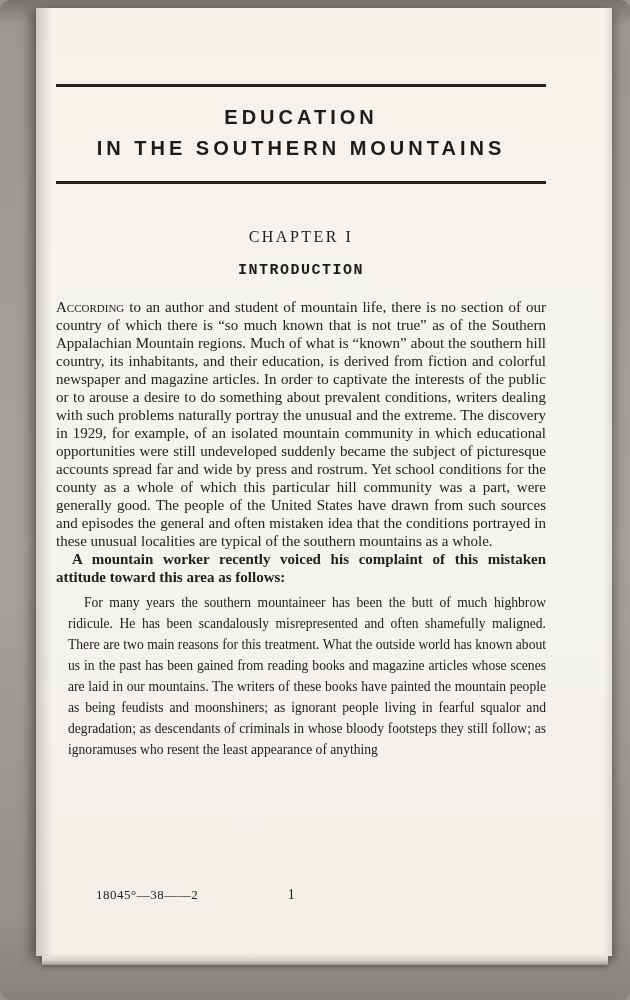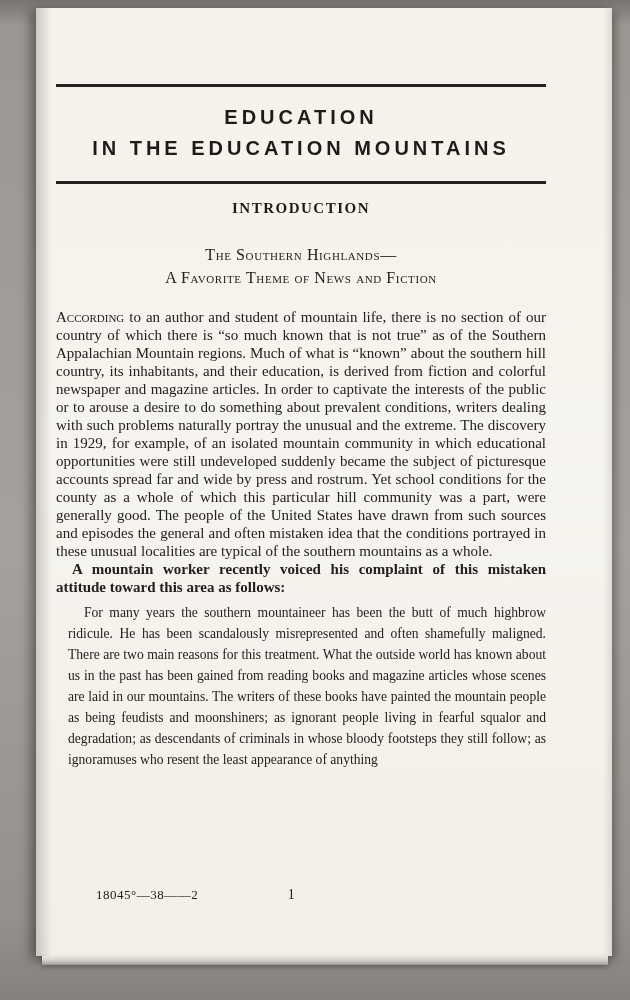--- a/index.html
+++ b/index.html
@@ -5,20 +5,21 @@
   html, body { margin: 0; padding: 0; }
   body {
     width: 630px; height: 1000px;
     position: relative; overflow: hidden;
     background: #96938e;
     font-family: "Liberation Serif", serif;
   }
   .scan-bg {
     position: absolute; inset: 0;
     background: linear-gradient(180deg, #767370 0%, #9b9893 2.5%, #a5a29d 55%, #94918c 92%, #85827d 100%);
+    border-radius: 11px;
   }
   .page {
     position: absolute; top: 8px; left: 36px; right: 18px; bottom: 44px;
     background: linear-gradient(180deg, #f4f2eb 0%, #f6f4ee 50%, #f1efe8 100%);
     box-shadow: -6px 3px 10px rgba(0,0,0,0.35), 4px 4px 9px rgba(0,0,0,0.28);
   }
   .page::before {
     content: ""; position: absolute; left: 0; top: 0; bottom: 0; width: 16px;
     background: linear-gradient(90deg, rgba(60,55,48,0.22), rgba(60,55,48,0));
   }
@@ -44,21 +45,21 @@
     font-family: "Liberation Sans", sans-serif;
     font-weight: bold; text-align: center;
     font-size: 20px; letter-spacing: 4px; line-height: 31px;
     margin: 15px 0 0 0; color: #1e1c18;
   }
   .chapter {
     text-align: center; font-size: 16px; letter-spacing: 2.5px;
     margin-top: 44px;
   }
   .chapter-title {
-    font-family: Liberation Serif, serif;
+    font-family: Liberation Mono, monospace;
     font-weight: bold; text-align: center;
     font-size: 15px; letter-spacing: 1.5px; margin-top: 16px; color: #1e1c18;
   }
   .section-heading {
     text-align: center; font-variant: small-caps;
     font-size: 16px; line-height: 23px; letter-spacing: 0.6px;
     margin-top: 26px;
   }
   .body-par {
     font-size: 15px; line-height: 18px; text-align: justify; margin: 0;
@@ -81,32 +82,29 @@
 <body>
 
 <div class="scan-bg">
   <div class="page">
     <div class="content">
 
       <hr class="rule rule-top">
 
       <div class="book-title">
         <span>EDUCATION</span><br>
-        <span>IN THE EDUCATION MOUNTAINS</span>
+        <span>IN THE SOUTHERN MOUNTAINS</span>
       </div>
 
       <hr class="rule rule-bottom">
 
+      <div class="chapter">CHAPTER I</div>
 
       <div class="chapter-title">INTRODUCTION</div>
 
-      <div class="section-heading">
-        <span>The Southern Highlands—</span><br>
-        <span>A Favorite Theme of News and Fiction</span>
-      </div>
 
       <p class="body-par p1"><span class="lead-caps">According</span><span> to an author and student of mountain life, there is no section of our country of which there is “so much known that is not true” as of the Southern Appalachian Mountain regions.  Much of what is “known” about the southern hill country, its inhabitants, and their education, is derived from fiction and colorful newspaper and magazine articles.  In order to captivate the interests of the public or to arouse a desire to do something about prevalent conditions, writers dealing with such problems naturally portray the unusual and the extreme.  The discovery in 1929, for example, of an isolated mountain community in which educational opportunities were still undeveloped suddenly became the subject of picturesque accounts spread far and wide by press and rostrum.  Yet school conditions for the county as a whole of which this particular hill community was a part, were generally good.  The people of the United States have drawn from such sources and episodes the general and often mistaken idea that the conditions portrayed in these unusual localities are typical of the southern mountains as a whole.</span></p>
 
       <p class="body-par p2">A mountain worker recently voiced his complaint of this mistaken attitude toward this area as follows:</p>
 
       <p class="quote-par">For many years the southern mountaineer has been the butt of much highbrow ridicule.  He has been scandalously misrepresented and often shamefully maligned.  There are two main reasons for this treatment.  What the outside world has known about us in the past has been gained from reading books and magazine articles whose scenes are laid in our mountains.  The writers of these books have painted the mountain people as being feudists and moonshiners; as ignorant people living in fearful squalor and degradation; as descendants of criminals in whose bloody footsteps they still follow; as ignoramuses who resent the least appearance of anything</p>
 
       <div class="footer">
         <span class="printers-mark">18045°—38——2</span>
         <span class="page-number">1</span>

